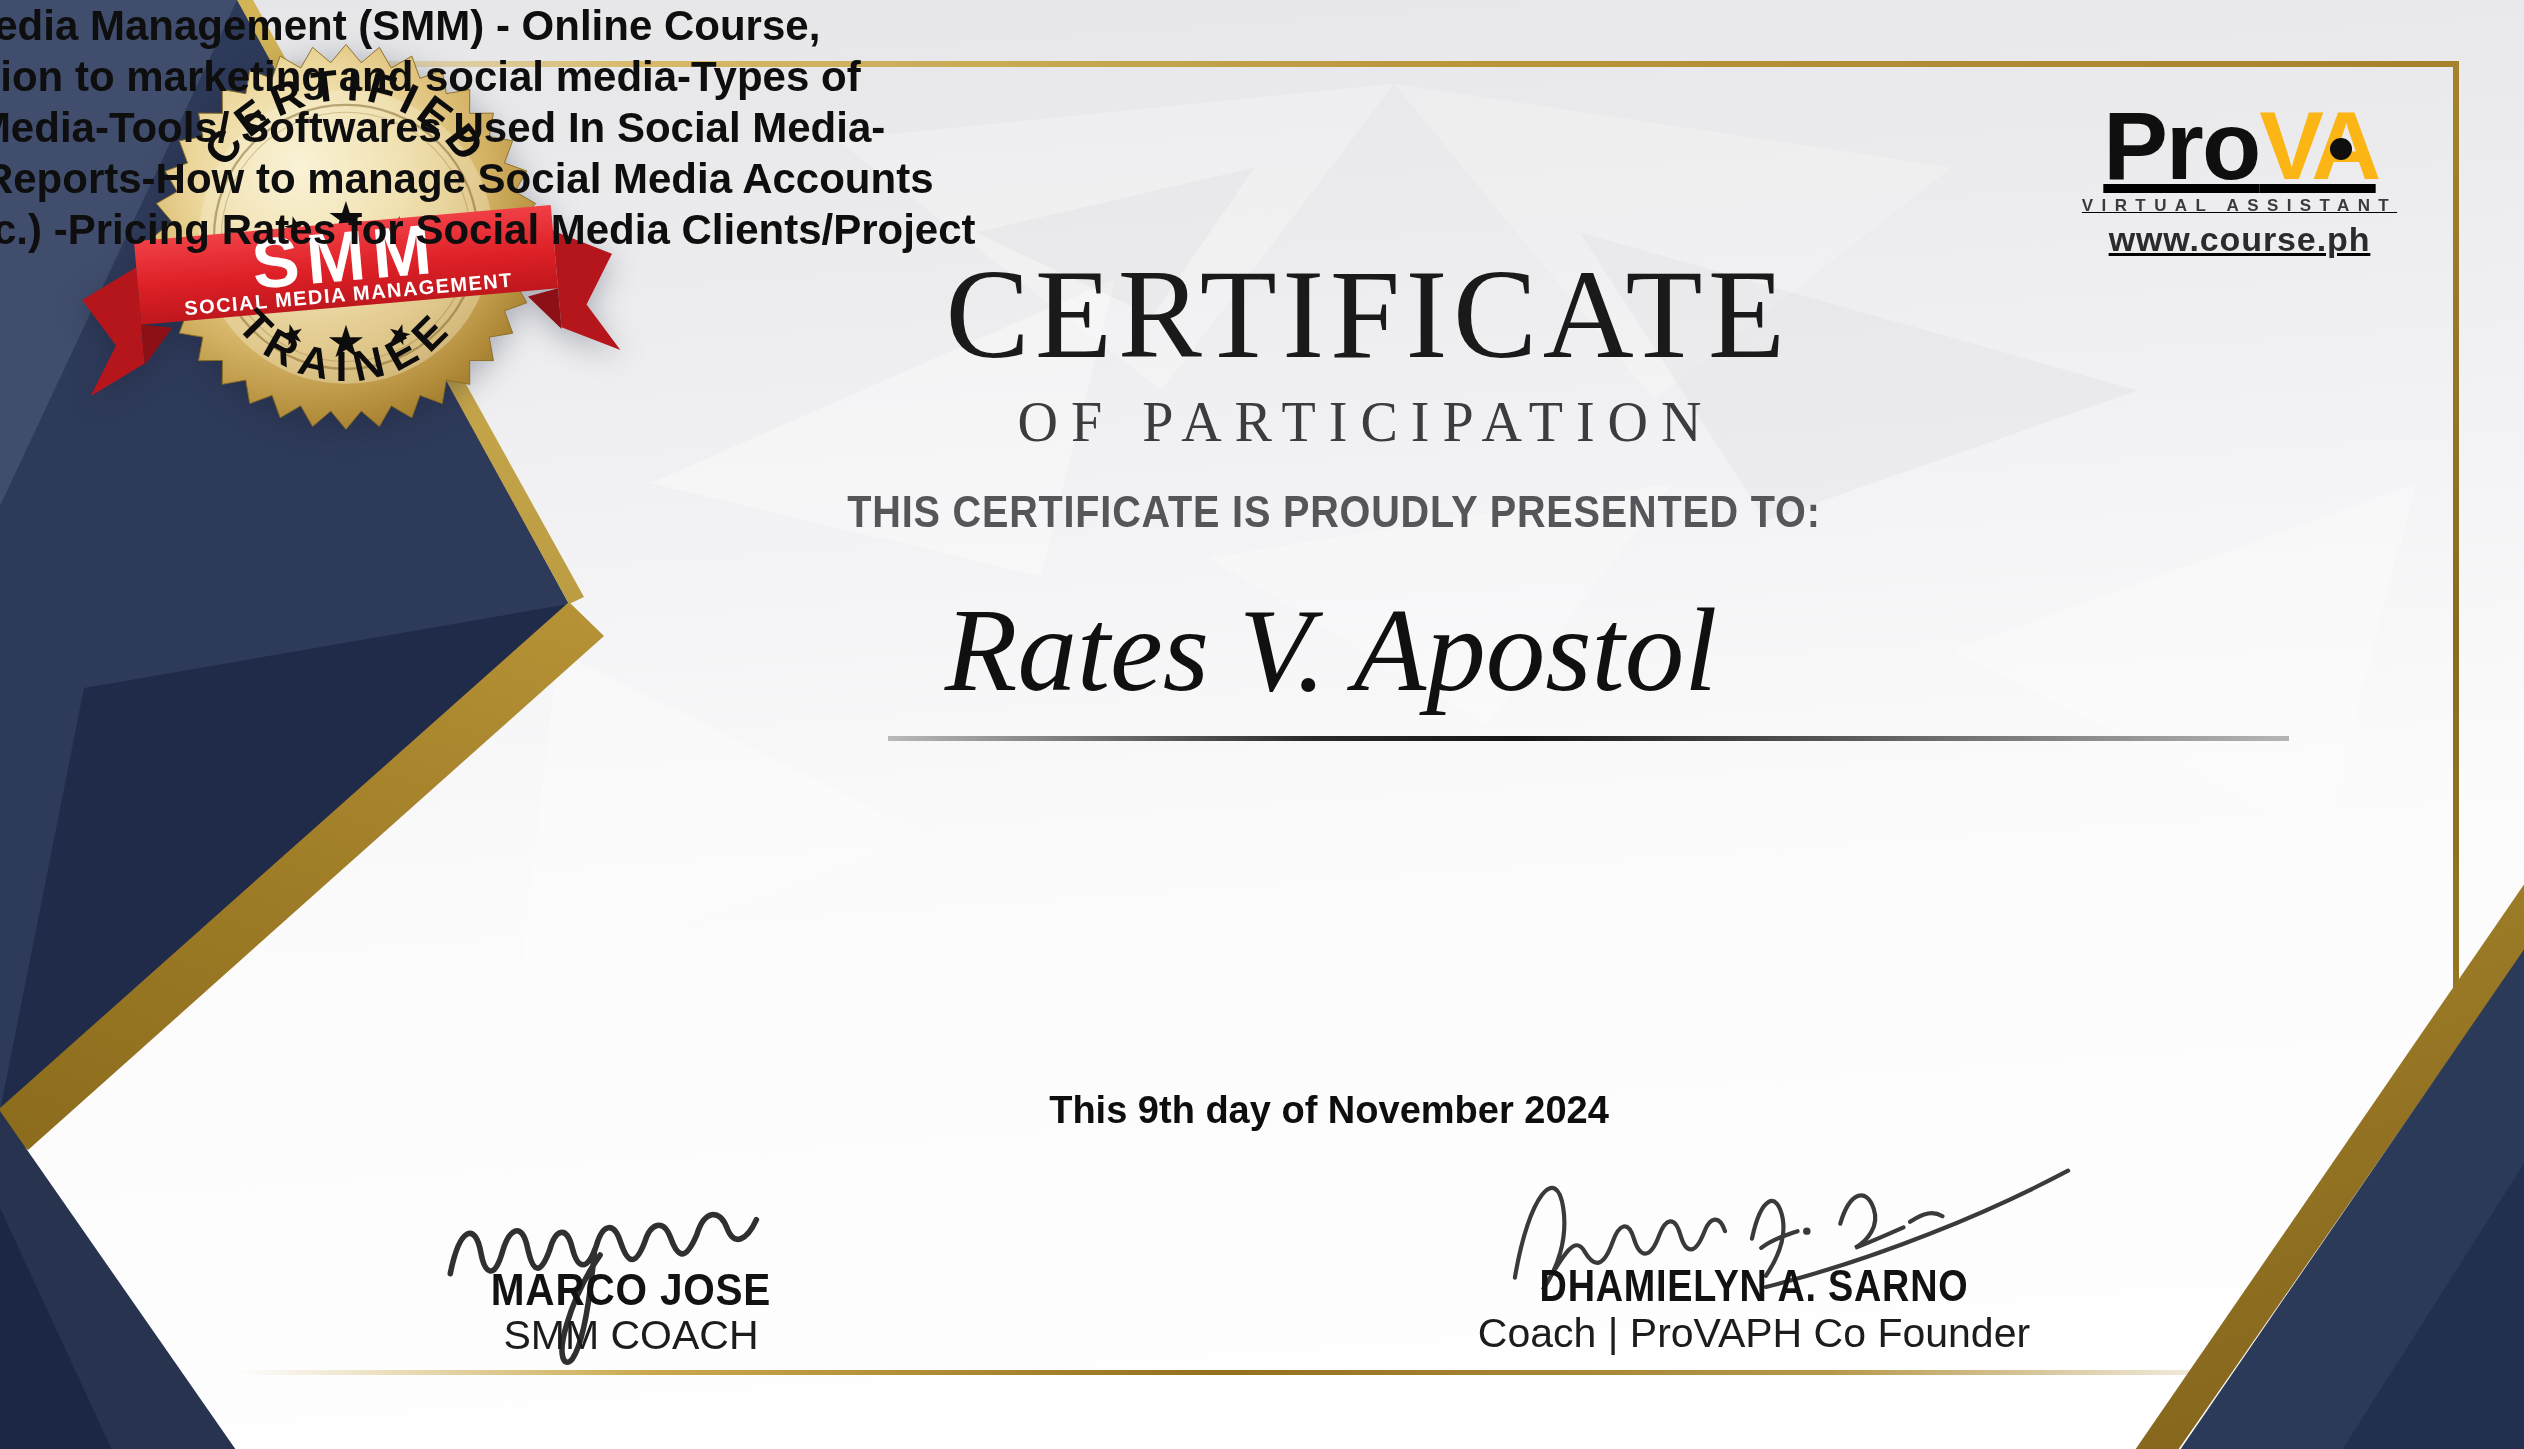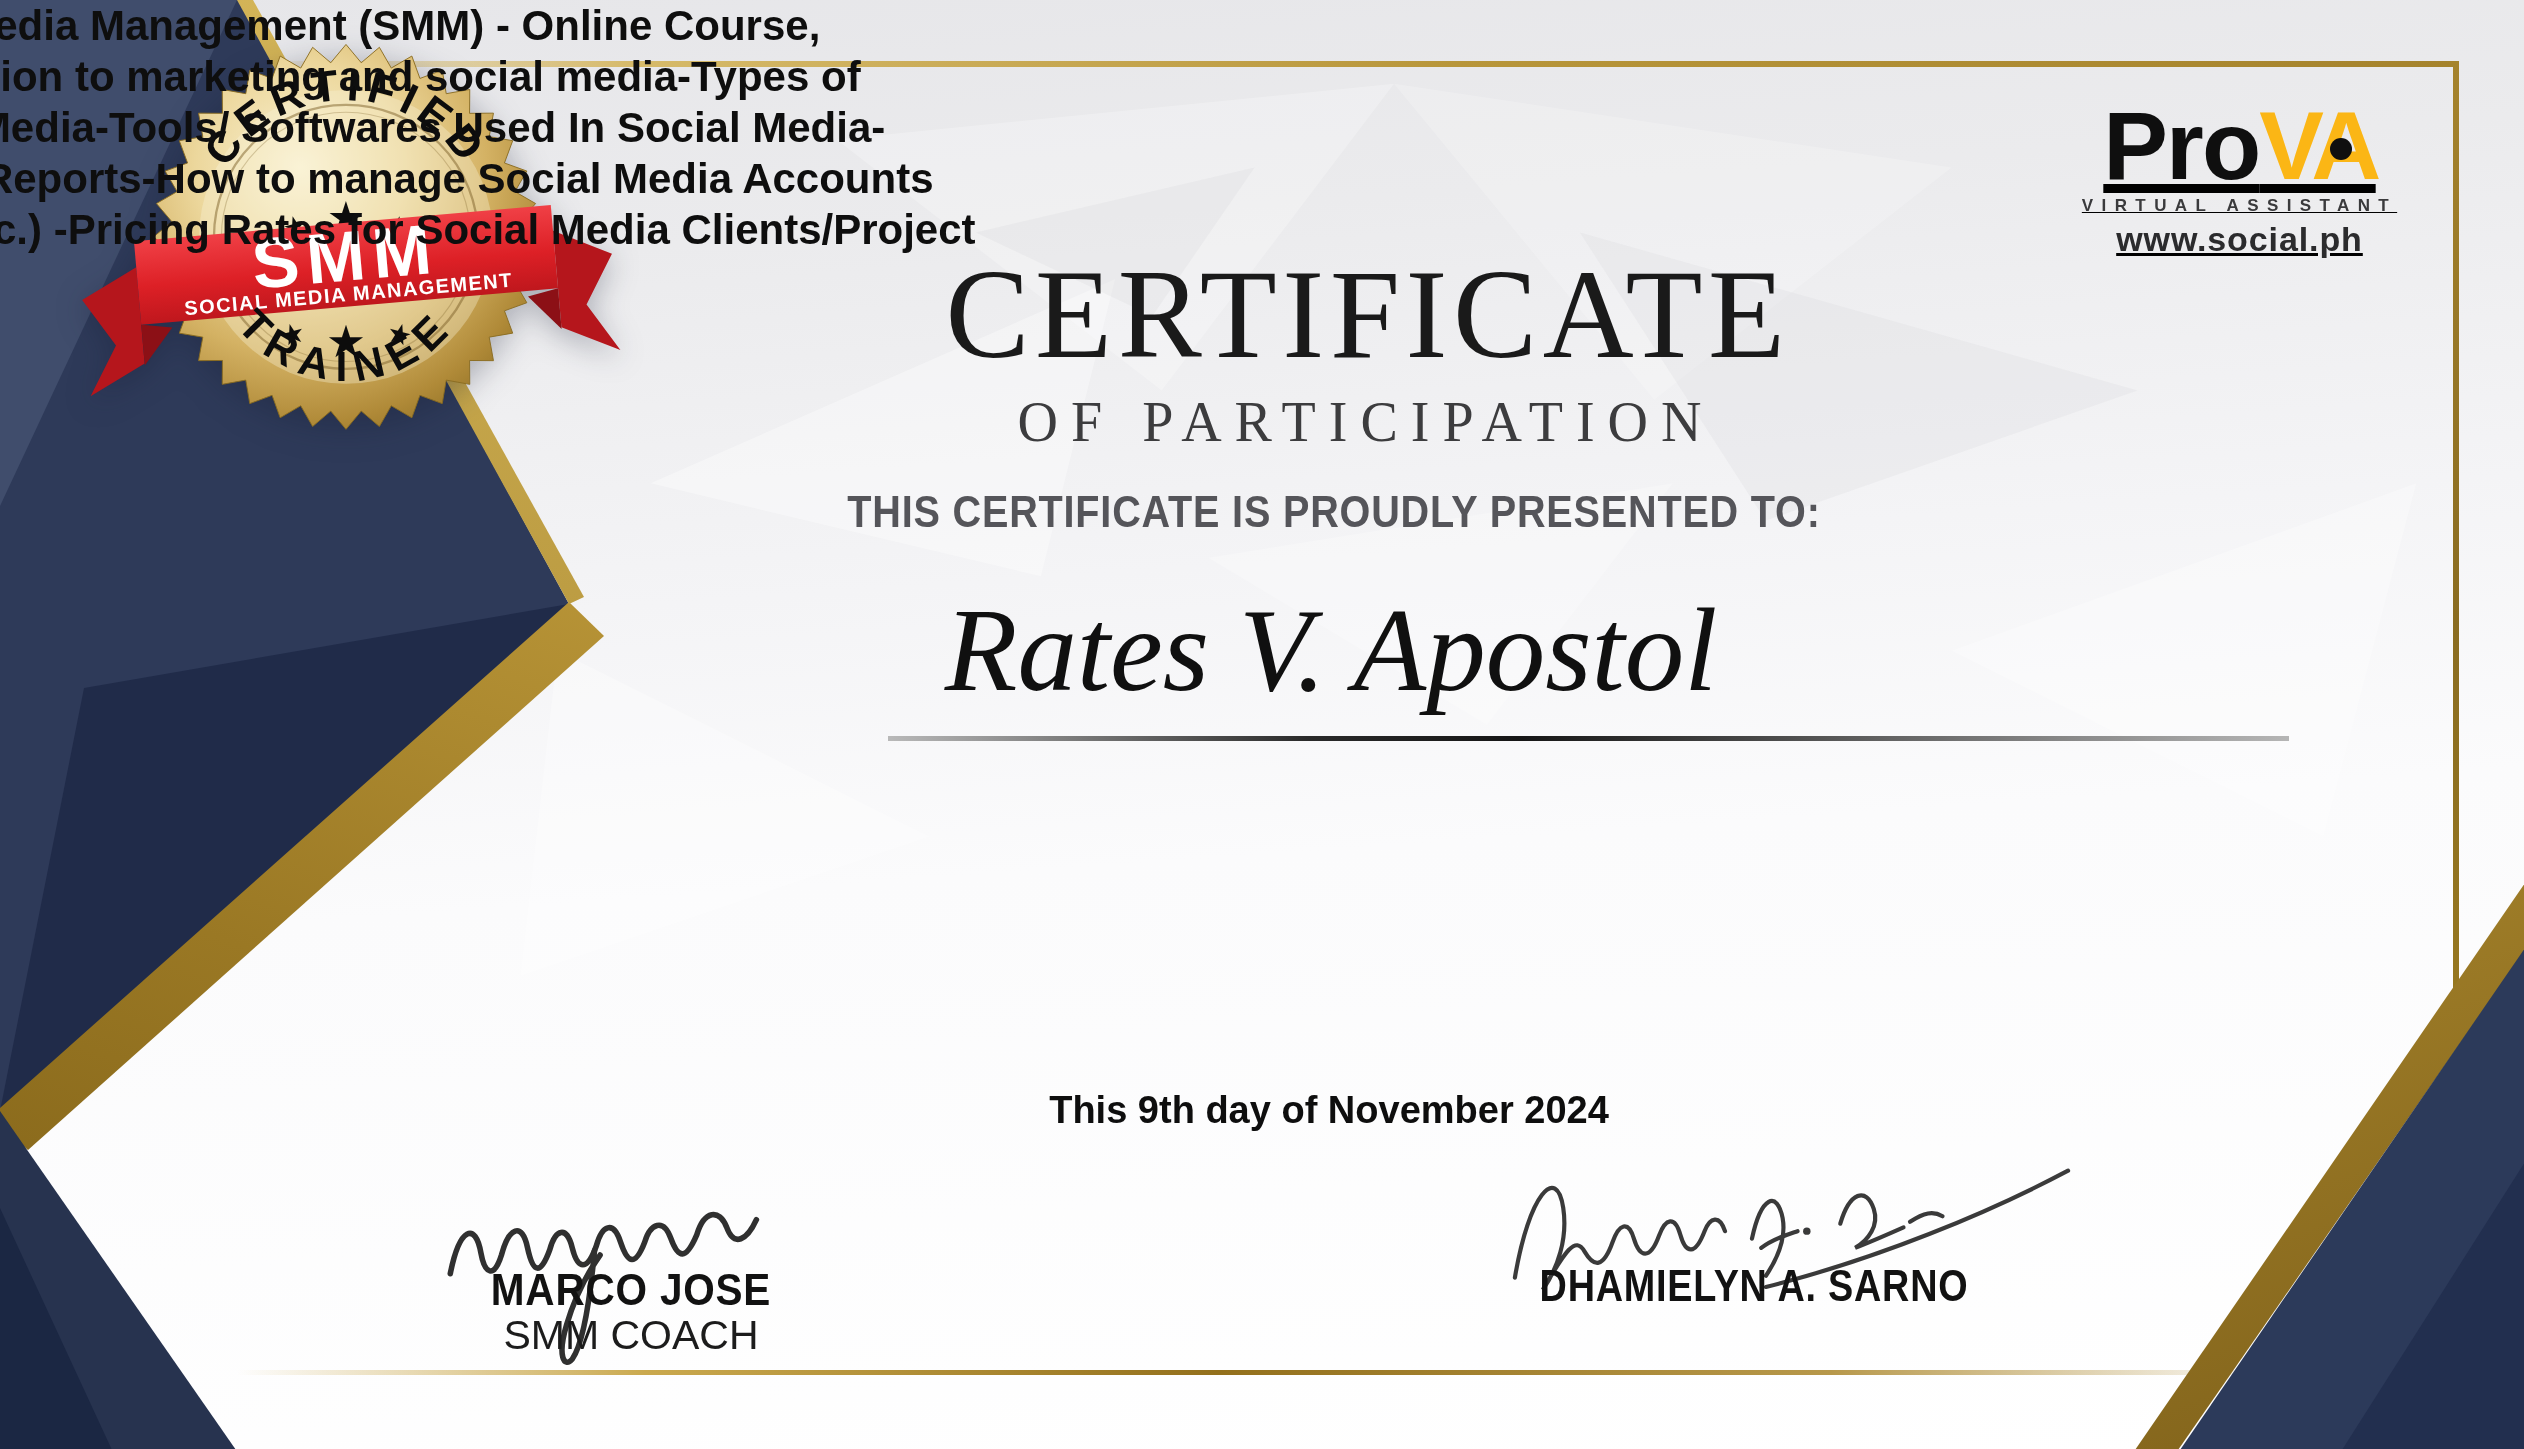--- a/index.html
+++ b/index.html
@@ -151,21 +151,21 @@
 
   <div class="abs" id="logo">
     <div id="logo-word">
       <span id="logo-pro">Pro</span>
       <span id="logo-va">
         <span>VA</span>
         <span id="logo-a-dot"></span>
       </span>
     </div>
     <div id="logo-tagline">VIRTUAL ASSISTANT</div>
-    <div id="logo-site">www.social.ph</div>
+    <div id="logo-site">www.course.ph</div>
   </div>
 
   <div class="cx" id="subtitle">OF PARTICIPATION</div>
   <div class="cx" id="title">CERTIFICATE</div>
   <div class="cx" id="presented">THIS CERTIFICATE IS PROUDLY PRESENTED TO:</div>
   <div class="cx" id="recipient">Rates V. Apostol</div>
   <div class="abs" id="name-rule"></div>
 
   <div id="body-text">
     <div>for successfully participating in Social Media Management (SMM) - Online Course,</div>
@@ -189,15 +189,16 @@
   <svg class="sigsvg" style="left:1487px;top:1138px;width:595px;height:177px" viewBox="0 0 640 190">
     <g fill="none" stroke="#2a2a2a" stroke-width="4.5" stroke-linecap="round" opacity=".92">
       <path d="M30,150 C45,60 75,28 82,75 C87,108 76,140 60,163 C85,120 95,105 105,122 S125,140 135,112 C142,92 152,88 158,108 S175,132 185,105 C192,86 202,83 208,104 S224,126 234,100 C240,85 250,82 256,100"></path>
       <path d="M285,108 C295,62 312,56 318,86 C322,108 312,130 300,148 M295,118 C308,108 322,104 334,100"></path>
       <path d="M380,92 C390,58 408,52 416,76 C422,94 410,110 396,118 C412,112 430,104 448,96 M455,90 C470,80 480,78 490,84"></path>
       <path d="M300,160 C420,130 540,80 625,35"></path>
       <circle cx="344" cy="100" r="4" fill="#2a2a2a" stroke="none"></circle>
     </g>
   </svg>
   <div class="cx sig-name" id="sig2-name">DHAMIELYN A. SARNO</div>
+  <div class="cx sig-title" id="sig2-title">Coach | ProVAPH Co Founder</div>
 
 </div>
 
 
 </body></html>

